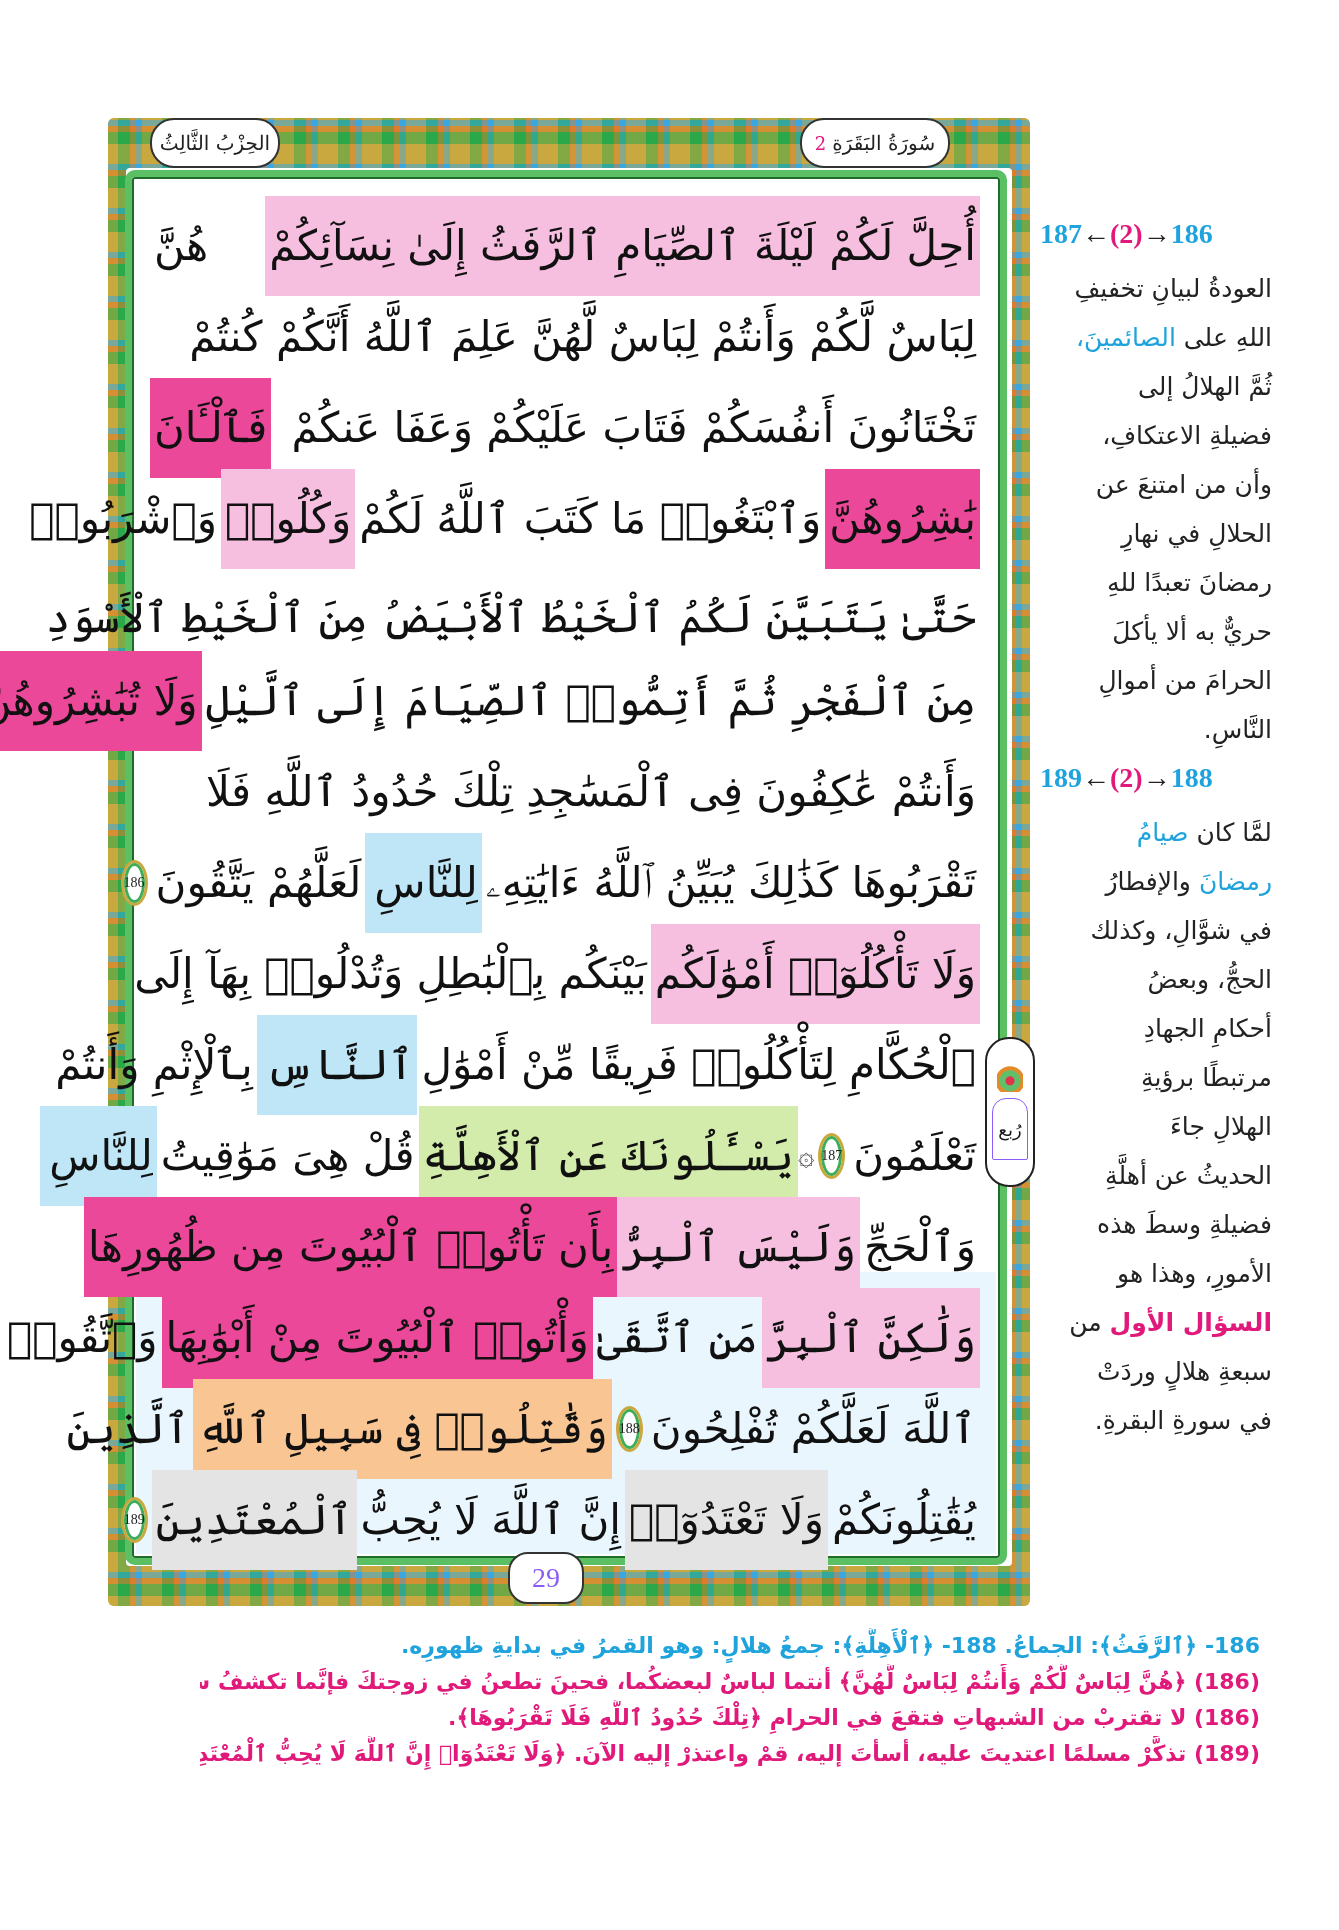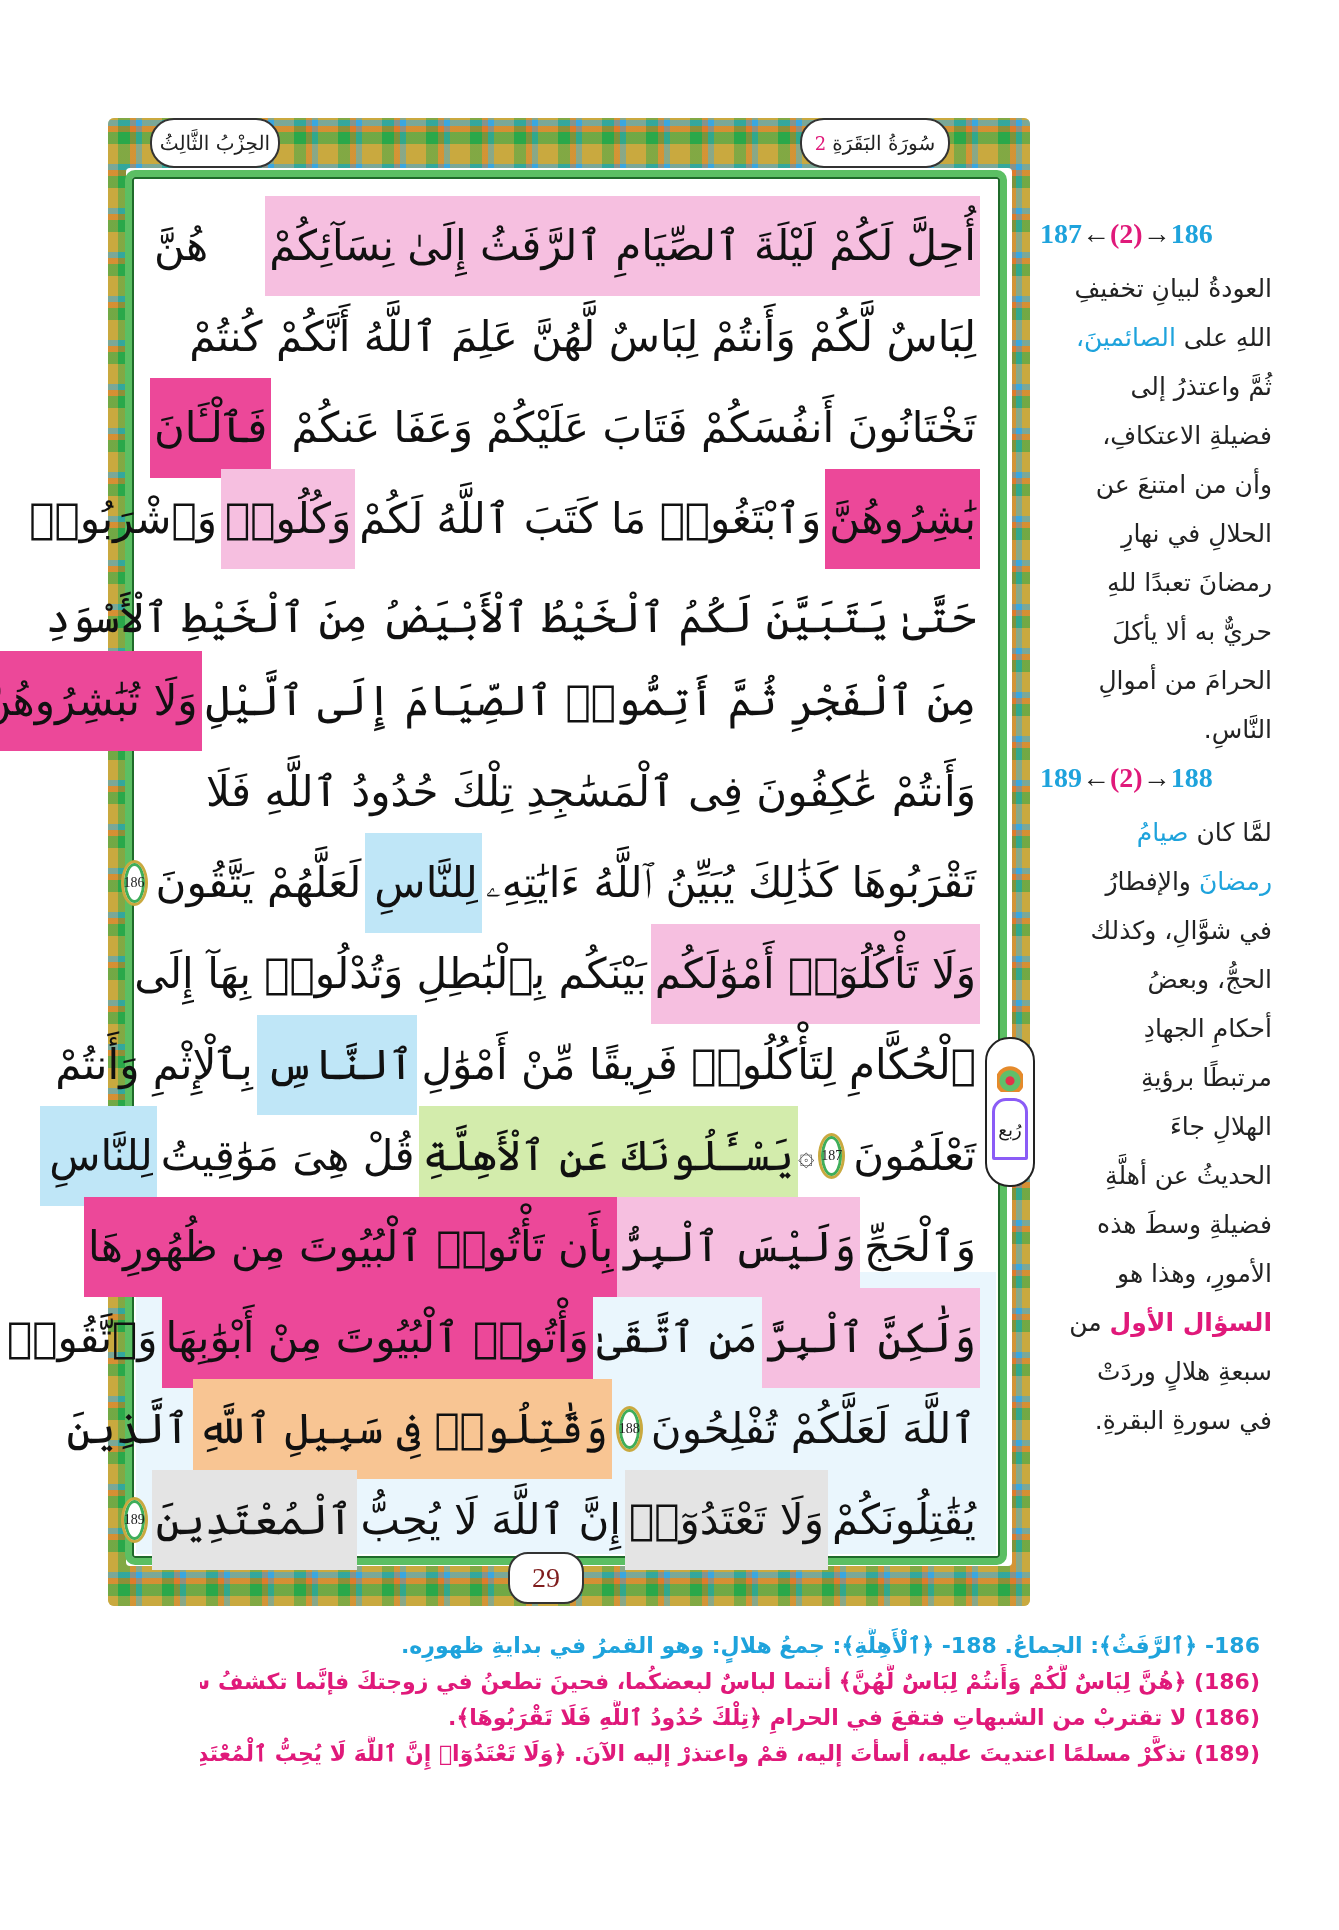--- a/index.html
+++ b/index.html
@@ -71,31 +71,31 @@
   .hizb-star { color: #333; font-size: 28px; }
 
   
   .rub-marker {
     position: absolute; left: 985px; top: 1037px; width: 50px; height: 150px;
     border: 2px solid #222; border-radius: 24px; background: #fff;
     display: flex; flex-direction: column; align-items: center; justify-content: center; gap: 6px;
   }
   .rub-dome { width: 26px; height: 28px; background: radial-gradient(circle at 50% 60%, #e2324a 0 4px, #5fbf6a 5px 10px, #e58a2b 11px 14px, transparent 15px); }
   .rub-box {
-    width: 36px; height: 62px; border: 3px solid #8b5cf6; border-radius: 14px 14px 2px 2px;
+    width: 36px; height: 62px; border: 1px solid #8b5cf6; border-radius: 14px 14px 2px 2px;
     display: flex; align-items: center; justify-content: center;
     font-family: "DejaVu Serif", serif; font-size: 18px; direction: rtl;
   }
 
   
   .page-number {
     position: absolute; left: 508px; top: 1552px; width: 76px; height: 52px;
     border: 2px solid #333; border-radius: 20px; background: #fff;
     display: flex; align-items: center; justify-content: center;
-    font-family: "Liberation Serif", serif; font-size: 28px; color: #7f1d1d;
+    font-family: "Liberation Serif", serif; font-size: 28px; color: #8b5cf6;
   }
 
   
   .side {
     position: absolute; left: 1040px; top: 210px; width: 232px;
     direction: rtl; text-align: right;
     font-family: "DejaVu Sans", sans-serif; font-size: 25px; line-height: 49px; color: #222;
   }
   .side .range {
     direction: ltr; text-align: left;
@@ -218,21 +218,21 @@
 </div>
 
 <div class="page-number">29</div>
 
 <div class="side">
   <div class="range">
     <span>187</span><span class="arr">←</span><span class="mid">(2)</span><span class="arr">→</span><span>186</span>
   </div>
   <div>العودةُ لبيانِ تخفيفِ</div>
   <div><span>اللهِ على </span><span class="blue">الصائمينَ،</span></div>
-  <div>ثُمَّ واعتذرُ إلى</div>
+  <div>ثُمَّ الهلالُ إلى</div>
   <div>فضيلةِ الاعتكافِ،</div>
   <div>وأن من امتنعَ عن</div>
   <div>الحلالِ في نهارِ</div>
   <div>رمضانَ تعبدًا للهِ</div>
   <div>حريٌّ به ألا يأكلَ</div>
   <div>الحرامَ من أموالِ</div>
   <div>النَّاسِ.</div>
 
   <div class="range">
     <span>189</span><span class="arr">←</span><span class="mid">(2)</span><span class="arr">→</span><span>188</span>

